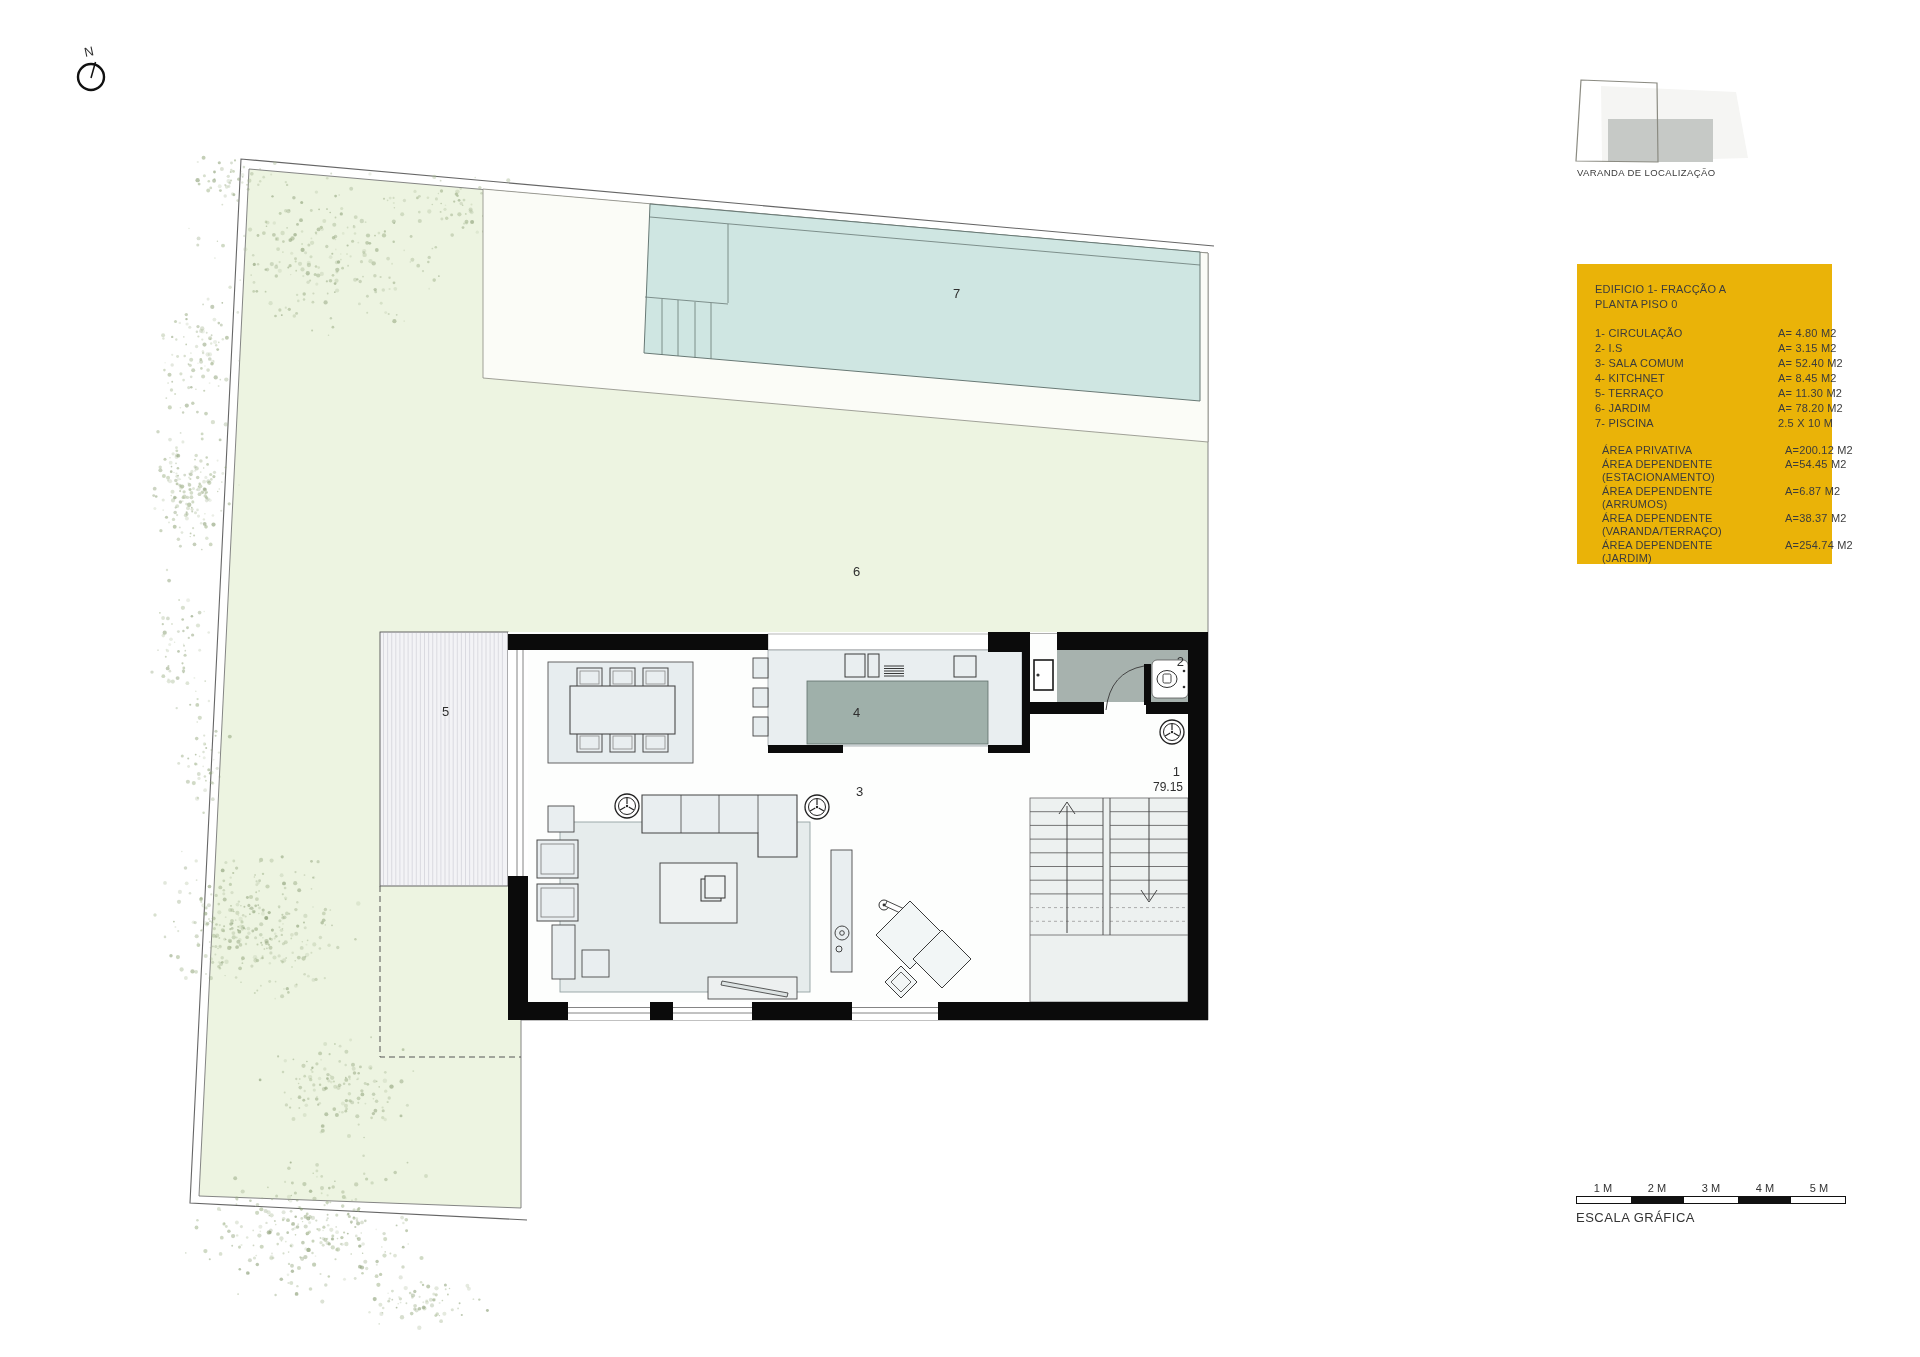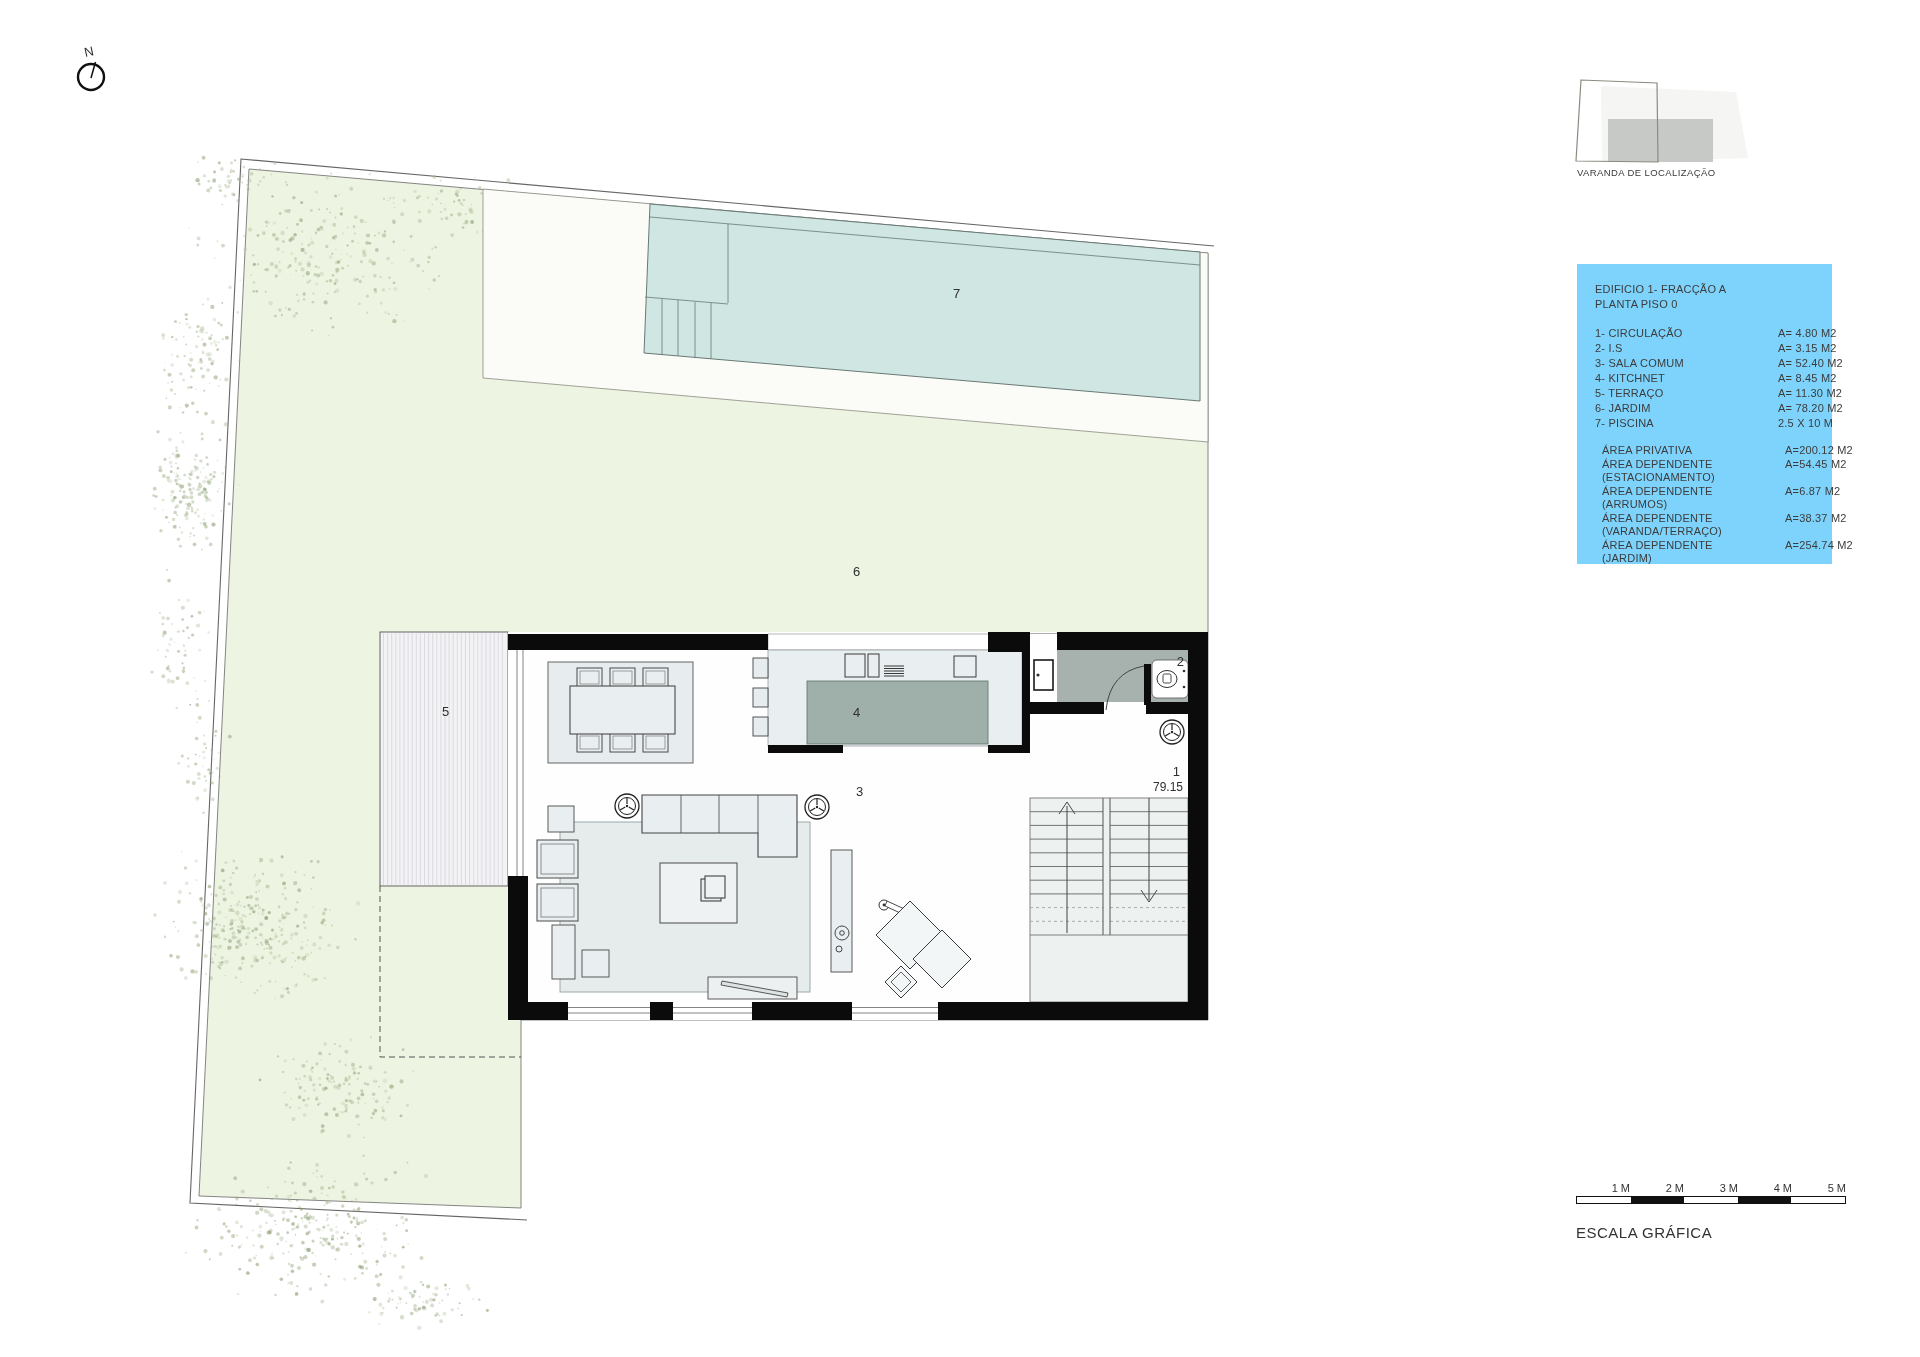--- a/index.html
+++ b/index.html
@@ -3,43 +3,43 @@
 <meta charset="utf-8">
 <style>
   html,body{margin:0;padding:0;background:#ffffff;}
   .stage{position:relative;width:1920px;height:1357px;background:#fff;overflow:hidden;
          font-family:"Liberation Sans",sans-serif;color:#3e3e3e;}
   .stage svg{position:absolute;left:0;top:0;}
   svg text{font-family:"Liberation Sans",sans-serif;fill:#2f2f2f;}
 
   
   .legend{position:absolute;left:1577px;top:264px;width:255px;height:300px;
-          background:#7dd3fc;box-sizing:border-box;padding:19px 14px 10px 18px;
+          background:#eab308;box-sizing:border-box;padding:19px 14px 10px 18px;
           font-size:11px;line-height:13px;color:#3c3c3c;letter-spacing:.2px;}
   .legend .t{margin-bottom:2px;}
   .legend .sp{height:14px;}
   .lrow{display:flex;align-items:center;}
   .lrow .lab{width:140px;flex:none;}
   .lrow .val{flex:none;padding-left:43px;}
   .items .lrow{margin-bottom:2px;}
   .areas .lrow{margin-top:1px;}
   .areas .grp{margin-bottom:1px;margin-left:7px;}
   .sub{font-size:11px;}
 
   
   .diagcap{position:absolute;left:1577px;top:167px;font-size:9.5px;letter-spacing:.4px;color:#3a3a3a;}
 
   
   .scalebar{position:absolute;left:1576px;top:1182px;width:270px;}
   .sb-labels{display:flex;font-size:11px;color:#333;}
-  .sb-labels span{width:54px;text-align:right;display:inline-block;}
+  .sb-labels span{width:54px;text-align:center;display:inline-block;}
   .sb-bar{height:6px;border:1px solid #111;display:flex;margin-top:2px;}
   .sb-bar .seg{width:54px;height:6px;}
   .sb-bar .w{background:#fff;} .sb-bar .b{background:#111;}
-  .sb-cap{margin-top:20px;font-size:15px;letter-spacing:.5px;color:#333;}
+  .sb-cap{margin-top:6px;font-size:13px;letter-spacing:.5px;color:#333;}
 </style>
 </head>
 <body>
 
 <div class="stage">
 
 <svg width="1920" height="1357" viewBox="0 0 1920 1357">
 
   <g>
     <polygon points="249,169 1208,253 1208,1020 521,1020 521,1208 199,1196" fill="#edf4e1" stroke="#777" stroke-width="0.9"></polygon>

